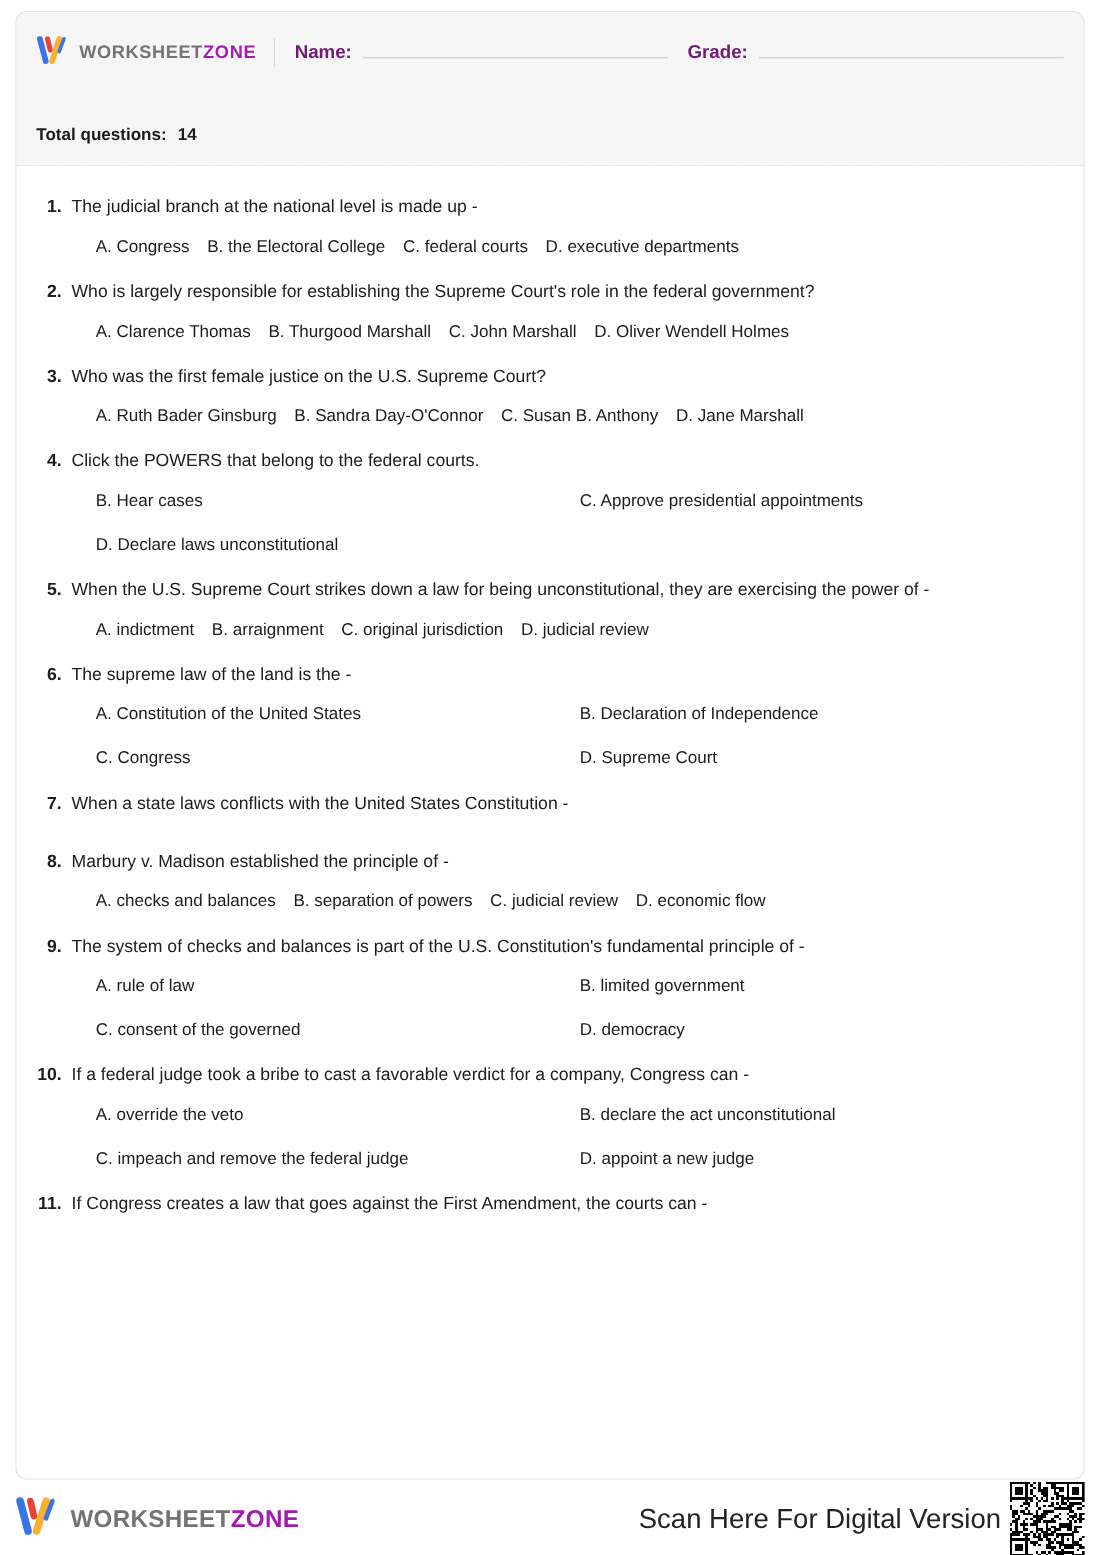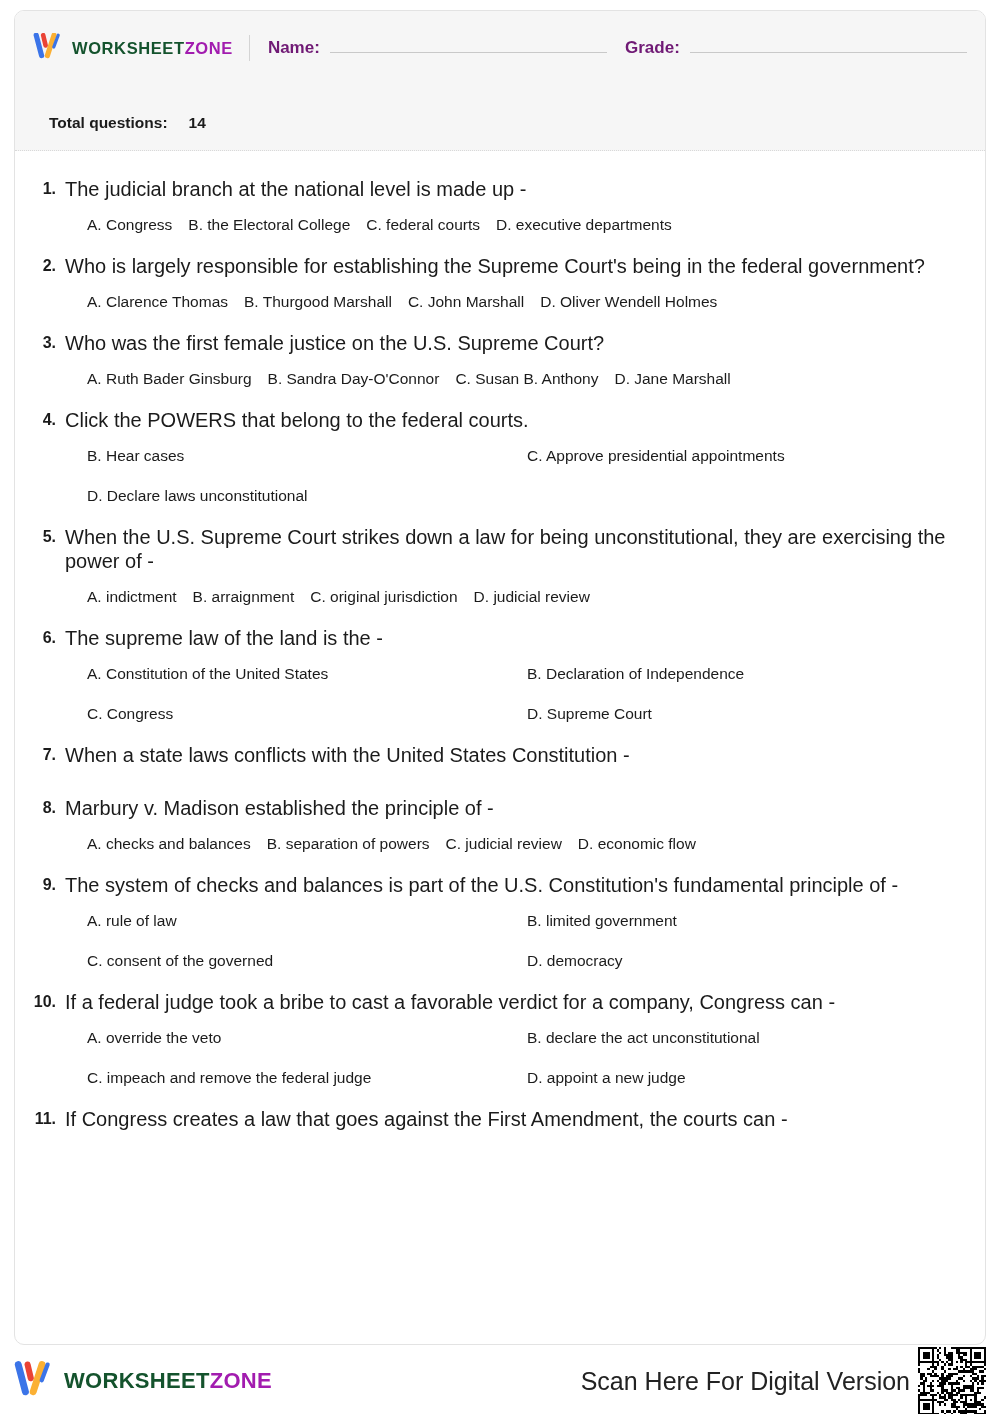--- a/index.html
+++ b/index.html
@@ -54,21 +54,21 @@
     gap: 9px;
     flex: 0 0 auto;
   }
   .logo-mark { display: block; }
   .logo-word {
     font-size: 16.5px;
     font-weight: 700;
     letter-spacing: 0.6px;
     white-space: nowrap;
   }
-  .logo-word .w-blue { color: #14532d; }
+  .logo-word .w-blue { color: #737373; }
   .logo-word .w-orange { color: #a21caf; }
 
   .logo-sep {
     width: 1px;
     height: 26px;
     background: #d4d4d4;
     margin: 0 18px 0 16px;
     flex: 0 0 auto;
   }
 
@@ -89,25 +89,25 @@
   .field-line {
     flex: 1 1 auto;
     border-bottom: 1px solid #c9c9c9;
     height: 14px;
   }
   .field-name { max-width: 430px; }
   .field-grade { margin-left: 18px; max-width: 348px; }
 
   .total-row {
     position: absolute;
-    left: 34px;
+    left: 18px;
     bottom: 18px;
     display: flex;
     align-items: baseline;
-    gap: 21px;
+    gap: 10px;
   }
   .total-label {
     font-size: 15.5px;
     font-weight: 700;
     color: #1b1b1b;
   }
   .total-value {
     font-size: 15.5px;
     font-weight: 700;
     color: #1b1b1b;
@@ -130,21 +130,21 @@
     font-weight: 700;
     color: #1b1b1b;
     line-height: 24px;
     padding-right: 9px;
   }
   .q-body {
     flex: 1 1 auto;
     min-width: 0;
   }
   .q-text {
-    font-size: 20px;
+    font-size: 16px;
     color: #1b1b1b;
     line-height: 24px;
     margin-bottom: 12px;
   }
 
   
   .options { display: flex; }
   .options.cols4 {
     flex-wrap: nowrap;
     align-items: flex-start;
@@ -255,21 +255,21 @@
               <div class="opt">A. Congress</div>
               <div class="opt">B. the Electoral College</div>
               <div class="opt">C. federal courts</div>
               <div class="opt">D. executive departments</div>
             </div>
           </div>
         </div>
         <div class="question">
           <div class="q-num">2.</div>
           <div class="q-body">
-            <div class="q-text">Who is largely responsible for establishing the Supreme Court's being in the federal government?</div>
+            <div class="q-text">Who is largely responsible for establishing the Supreme Court's role in the federal government?</div>
             <div class="options cols4 opt-indent">
               <div class="opt">A. Clarence Thomas</div>
               <div class="opt">B. Thurgood Marshall</div>
               <div class="opt">C. John Marshall</div>
               <div class="opt">D. Oliver Wendell Holmes</div>
             </div>
           </div>
         </div>
         <div class="question">
           <div class="q-num">3.</div>

